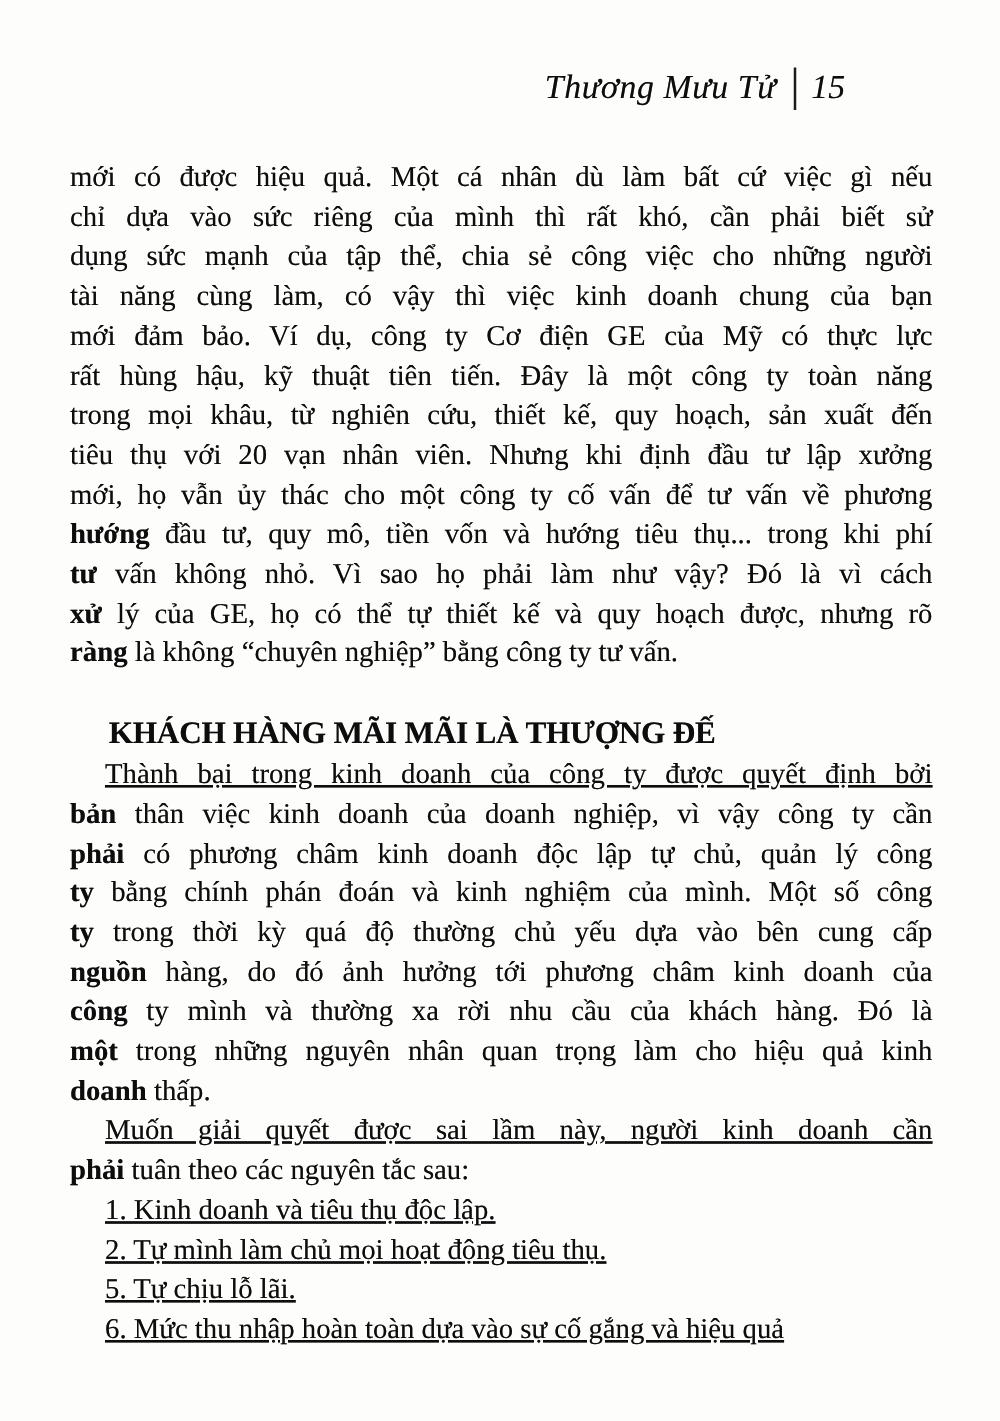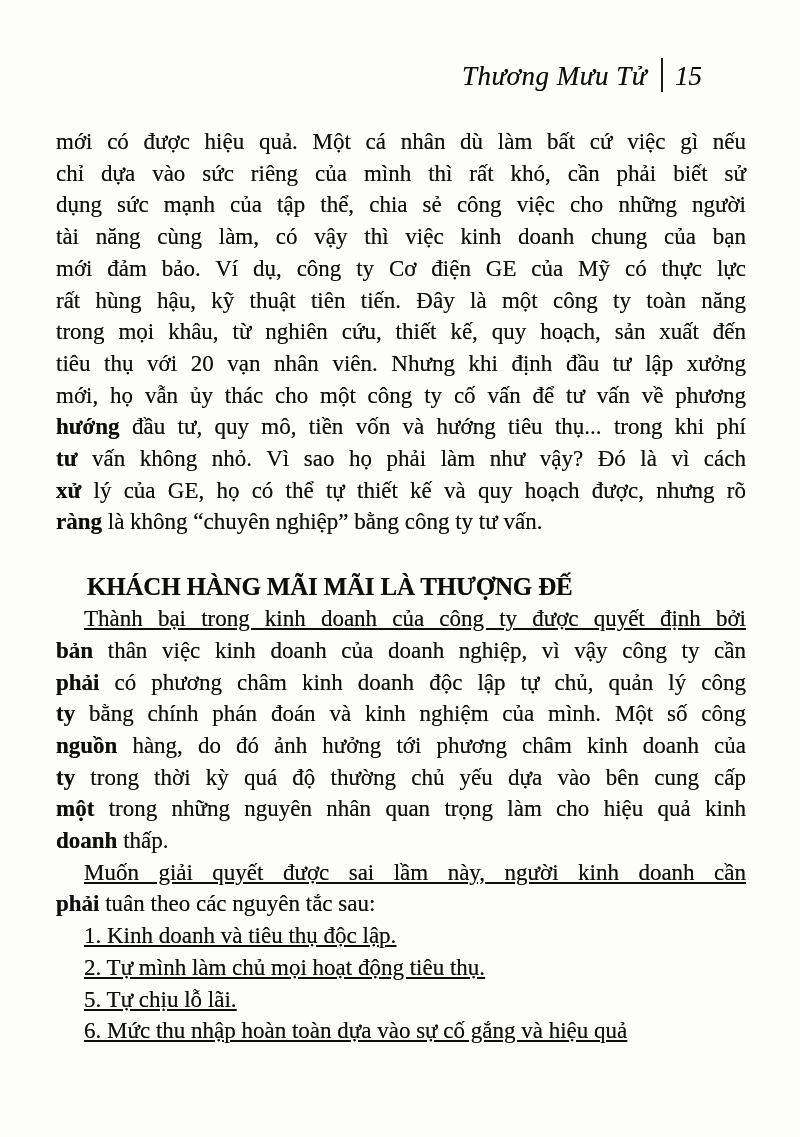--- a/index.html
+++ b/index.html
@@ -10,23 +10,23 @@
     background: #fdfdfb;
     font-family: "Liberation Serif", "DejaVu Serif", serif;
     color: #0d0d0d;
     overflow: hidden;
     text-shadow: 0 0 0.5px rgba(10,10,10,0.55);
   }
   
   .page-header {
     position: absolute;
     top: 54px;
-    right: 98px;
+    right: 124px;
     display: flex;
-    align-items: flex-end;
+    align-items: flex-start;
     height: 38px;
   }
   .running-title {
     font-style: italic;
     font-size: 27px;
     letter-spacing: 0.5px;
   }
   .header-divider {
     width: 2px;
     height: 34px;
@@ -85,22 +85,23 @@
         <div class="line just"><b>tư</b> vấn không nhỏ. Vì sao họ phải làm như vậy? Đó là vì cách</div>
         <div class="line just"><b>xử</b> lý của GE, họ có thể tự thiết kế và quy hoạch được, nhưng rõ</div>
         <div class="line"><b>ràng</b> là không “chuyên nghiệp” bằng công ty tư vấn.</div>
       </div>
       <h2 class="heading">KHÁCH HÀNG MÃI MÃI LÀ THƯỢNG ĐẾ</h2>
       <div class="para">
         <div class="line just ind">Thành bại trong kinh doanh của công ty được quyết định bởi</div>
         <div class="line just"><b>bản</b> thân việc kinh doanh của doanh nghiệp, vì vậy công ty cần</div>
         <div class="line just"><b>phải</b> có phương châm kinh doanh độc lập tự chủ, quản lý công</div>
         <div class="line just"><b>ty</b> bằng chính phán đoán và kinh nghiệm của mình. Một số công</div>
+        <div class="line just"><b>ty</b> trong thời kỳ quá độ thường chủ yếu dựa vào bên cung cấp</div>
         <div class="line just"><b>nguồn</b> hàng, do đó ảnh hưởng tới phương châm kinh doanh của</div>
-        <div class="line just"><b>ty</b> trong thời kỳ quá độ thường chủ yếu dựa vào bên cung cấp</div>
+        <div class="line just"><b>công</b> ty mình và thường xa rời nhu cầu của khách hàng. Đó là</div>
         <div class="line just"><b>một</b> trong những nguyên nhân quan trọng làm cho hiệu quả kinh</div>
         <div class="line"><b>doanh</b> thấp.</div>
       </div>
       <div class="para">
         <div class="line just ind">Muốn giải quyết được sai lầm này, người kinh doanh cần</div>
         <div class="line"><b>phải</b> tuân theo các nguyên tắc sau:</div>
       </div>
       <div class="para">
         <div class="line ind">1. Kinh doanh và tiêu thụ độc lập.</div>
         <div class="line ind">2. Tự mình làm chủ mọi hoạt động tiêu thụ.</div>

